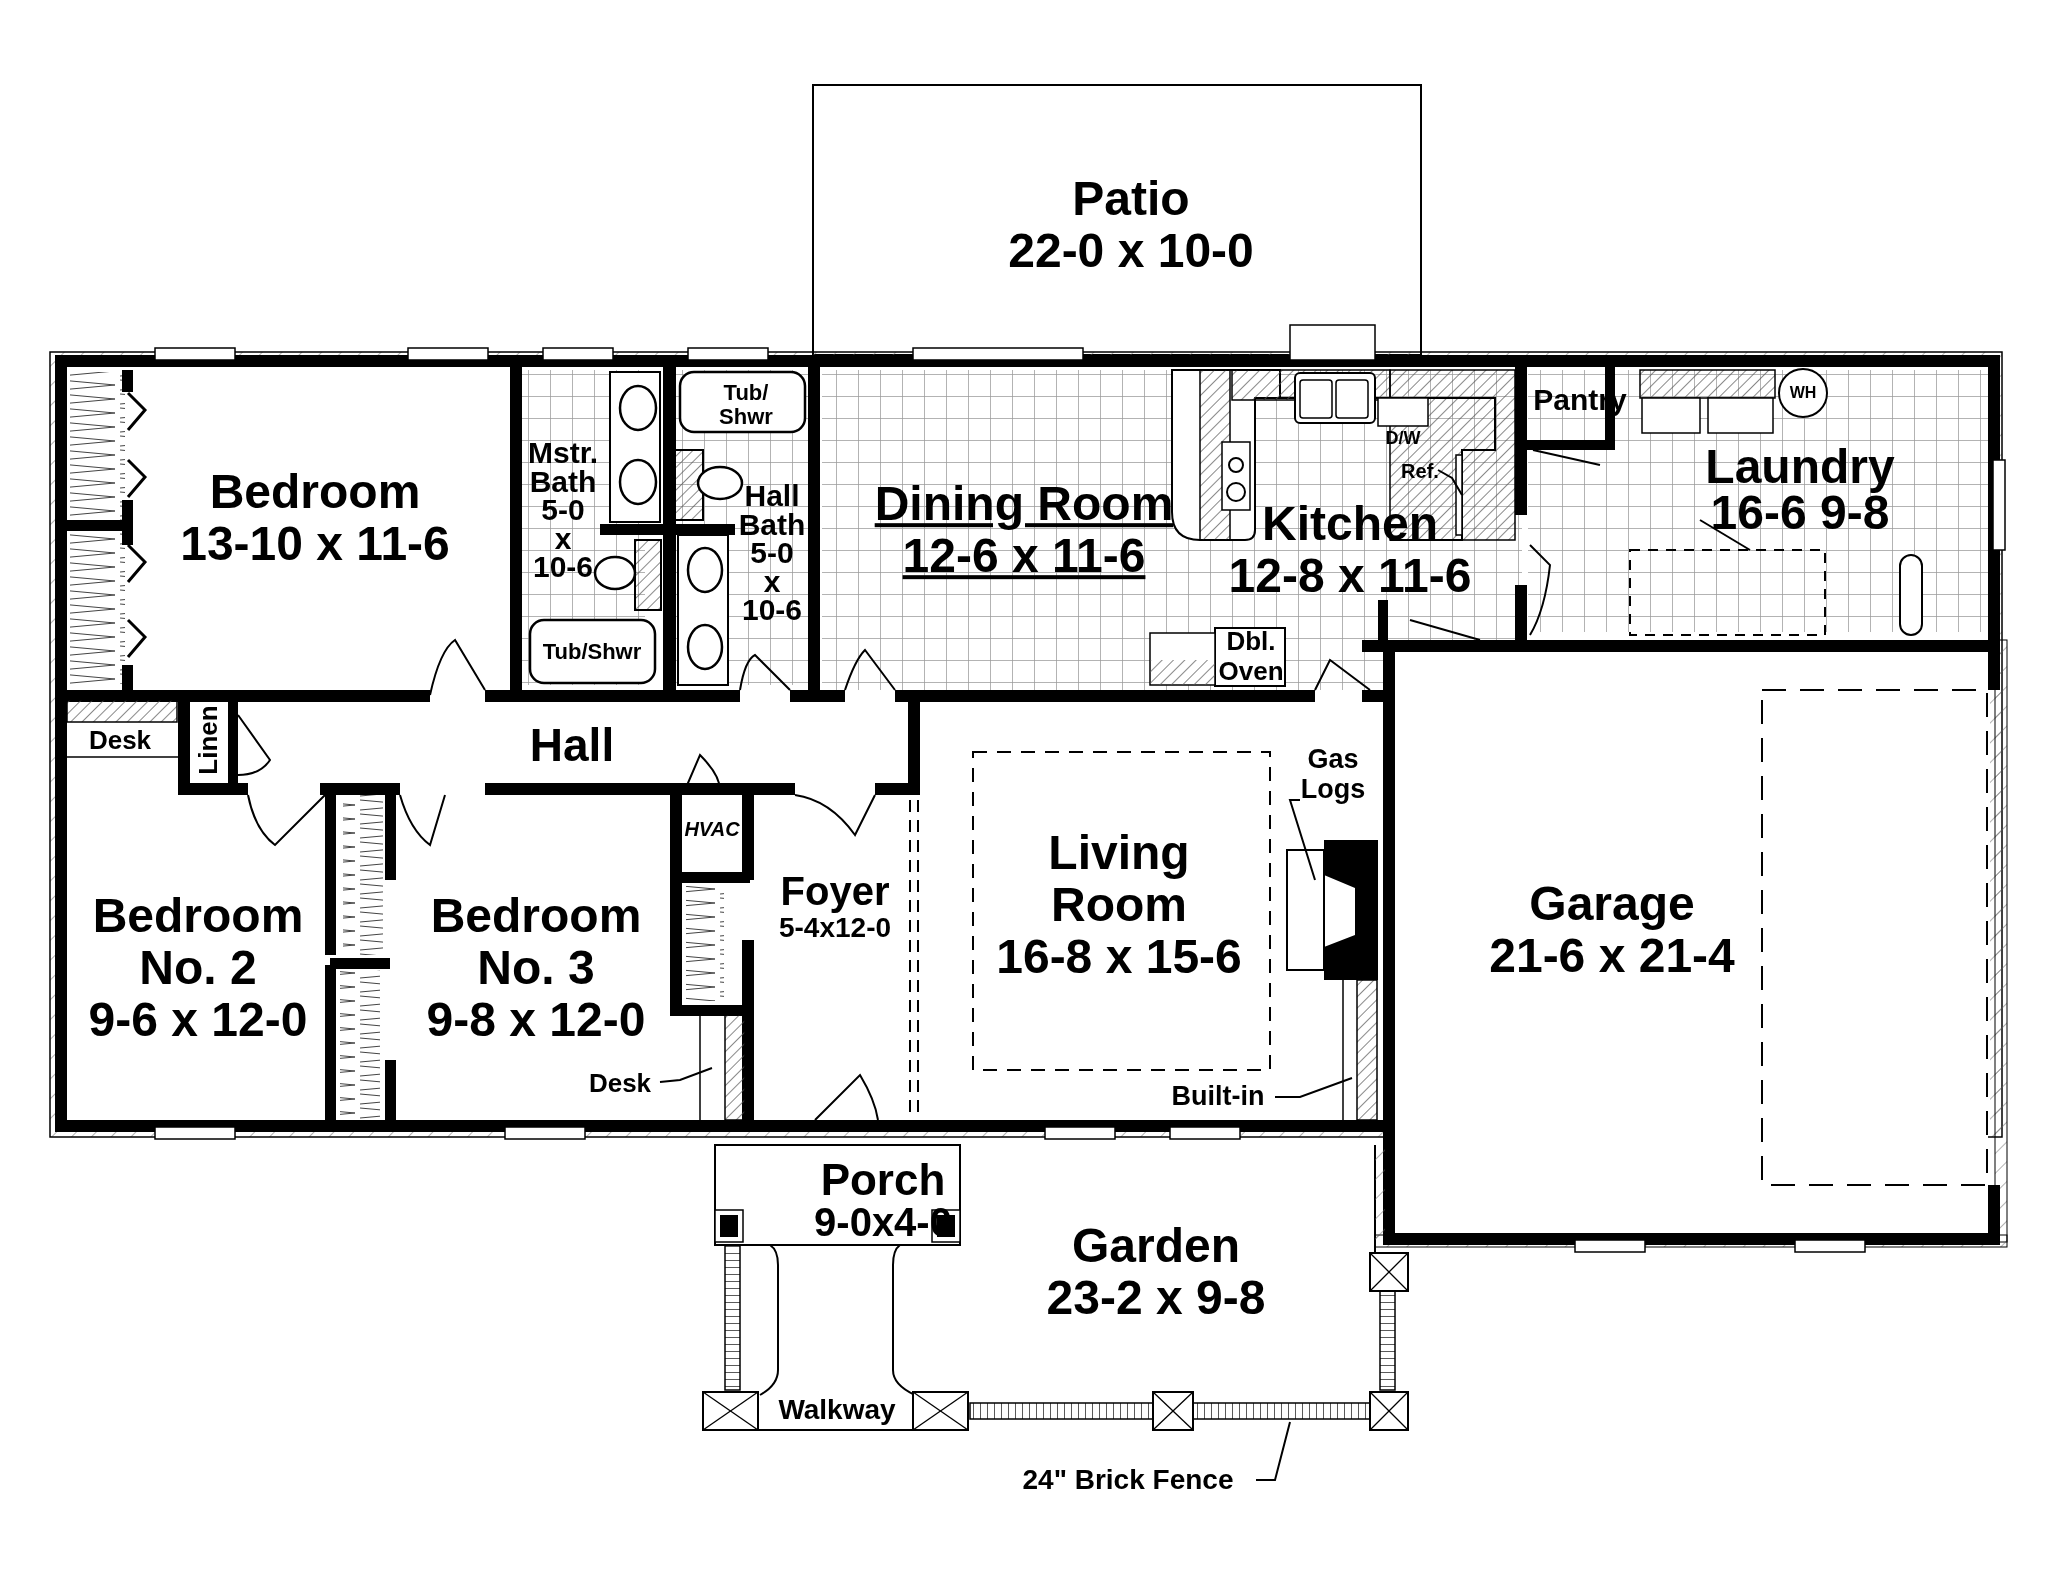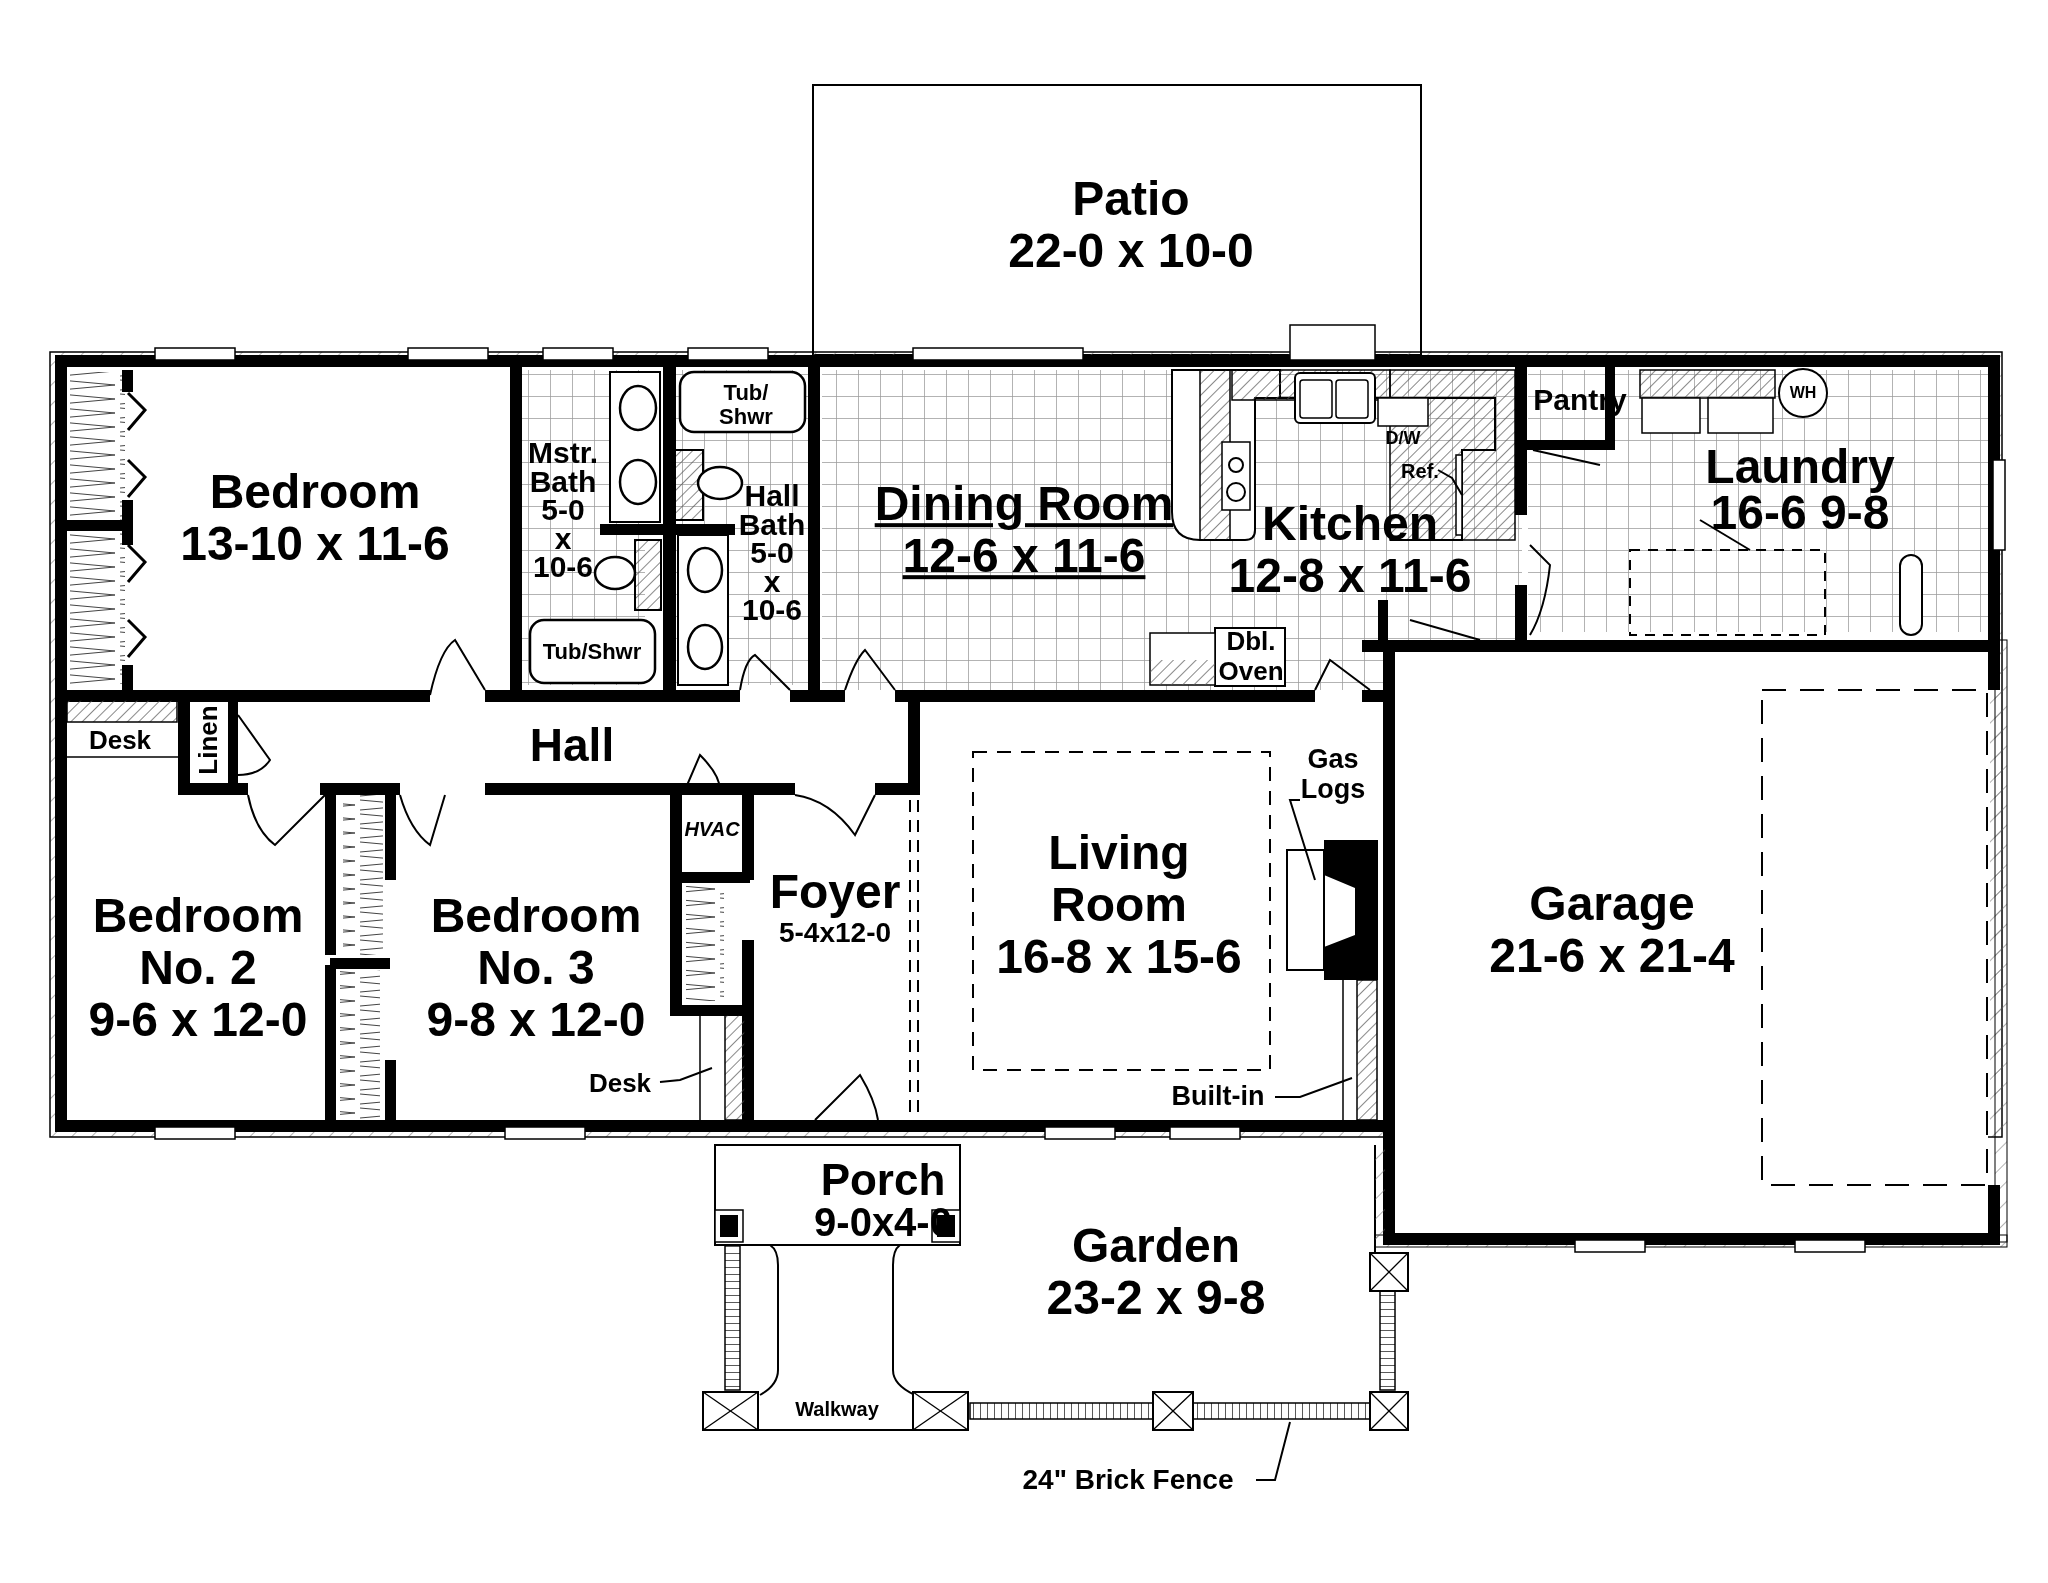--- a/index.html
+++ b/index.html
@@ -328,21 +328,21 @@
   <span class="room-dim">9-6 x 12-0</span>
 </div>
 
 <div class="lbl" style="left:536px; top:968px;">
   <span class="room-name">Bedroom</span>
   <span class="room-name">No. 3</span>
   <span class="room-dim">9-8 x 12-0</span>
 </div>
 
 <div class="lbl" style="left:835px; top:907px;">
-  <span style="display:block; font-size:48px;">Foyer</span>
+  <span style="display:block; font-size:40px;">Foyer</span>
   <span style="display:block; font-size:28px;">5-4x12-0</span>
 </div>
 
 <div class="lbl" style="left:883px; top:1200px; line-height:1.0;">
   <span style="display:block; font-size:44px;">Porch</span>
   <span style="display:block; font-size:40px;">9-0x4-0</span>
 </div>
 
 <div class="lbl" style="left:1156px; top:1272px;">
   <span class="room-name">Garden</span>
@@ -363,14 +363,14 @@
 <div class="lbl" style="left:1803px; top:393px; font-size:16px;">WH</div>
 <div class="lbl" style="left:712px; top:830px; font-size:20px;font-style:italic;">HVAC</div>
 <div class="lbl vert" style="left:208px; top:740px; font-size:26px;">Linen</div>
 <div class="lbl" style="left:120px; top:740px; font-size:26px;">Desk</div>
 <div class="lbl" style="left:620px; top:1083px; font-size:26px;">Desk</div>
 <div class="lbl" style="left:1333px; top:775px; font-size:27px; line-height:1.1;">
   <span style="display:block">Gas</span>
   <span style="display:block">Logs</span>
 </div>
 <div class="lbl" style="left:1218px; top:1097px; font-size:27px;">Built-in</div>
-<div class="lbl" style="left:837px; top:1410px; font-size:20px;">Walkway</div>
+<div class="lbl" style="left:837px; top:1410px; font-size:28px;">Walkway</div>
 <div class="lbl" style="left:1128px; top:1480px; font-size:28px;">24" Brick Fence</div>
 
 </body></html>

